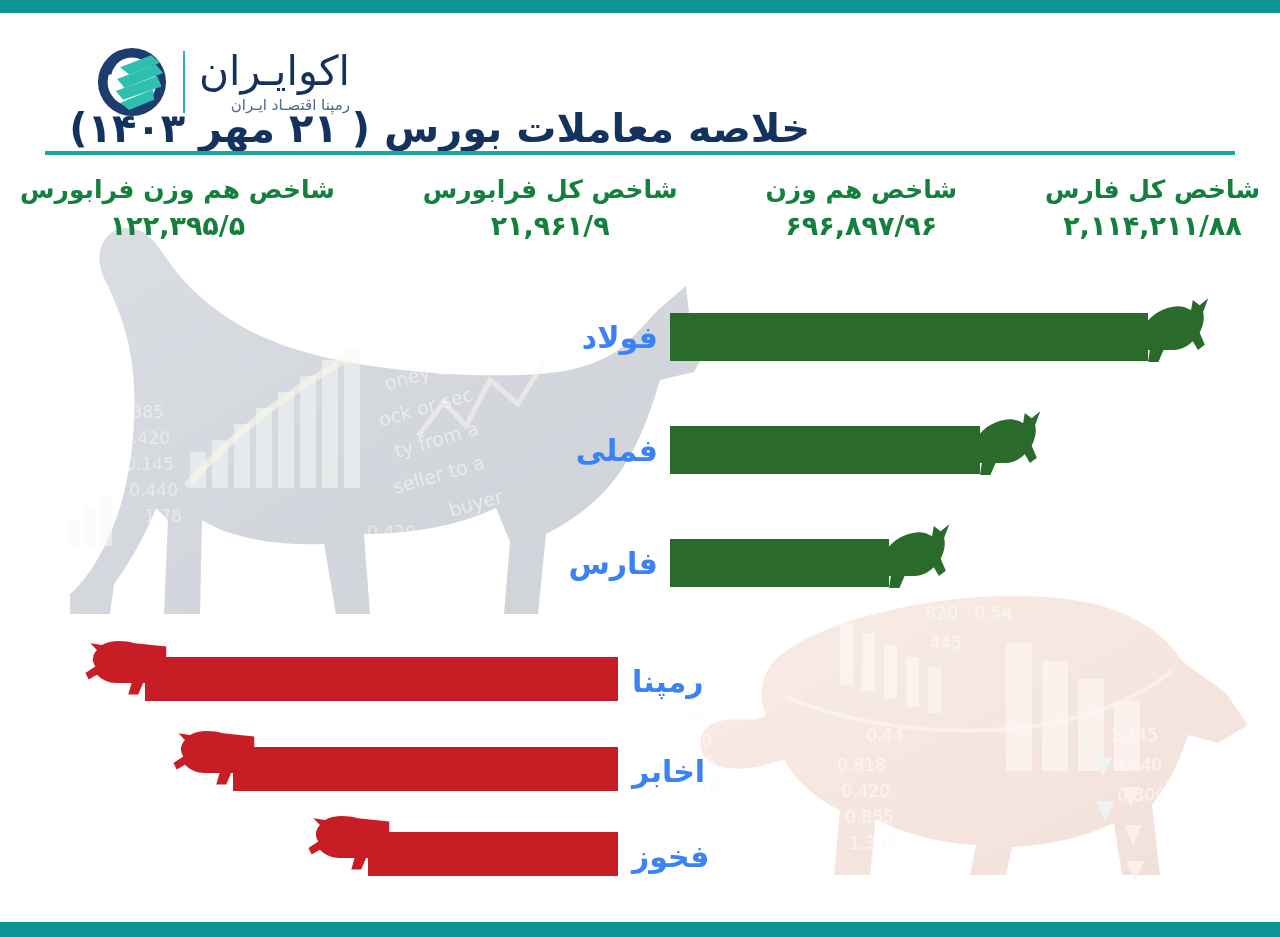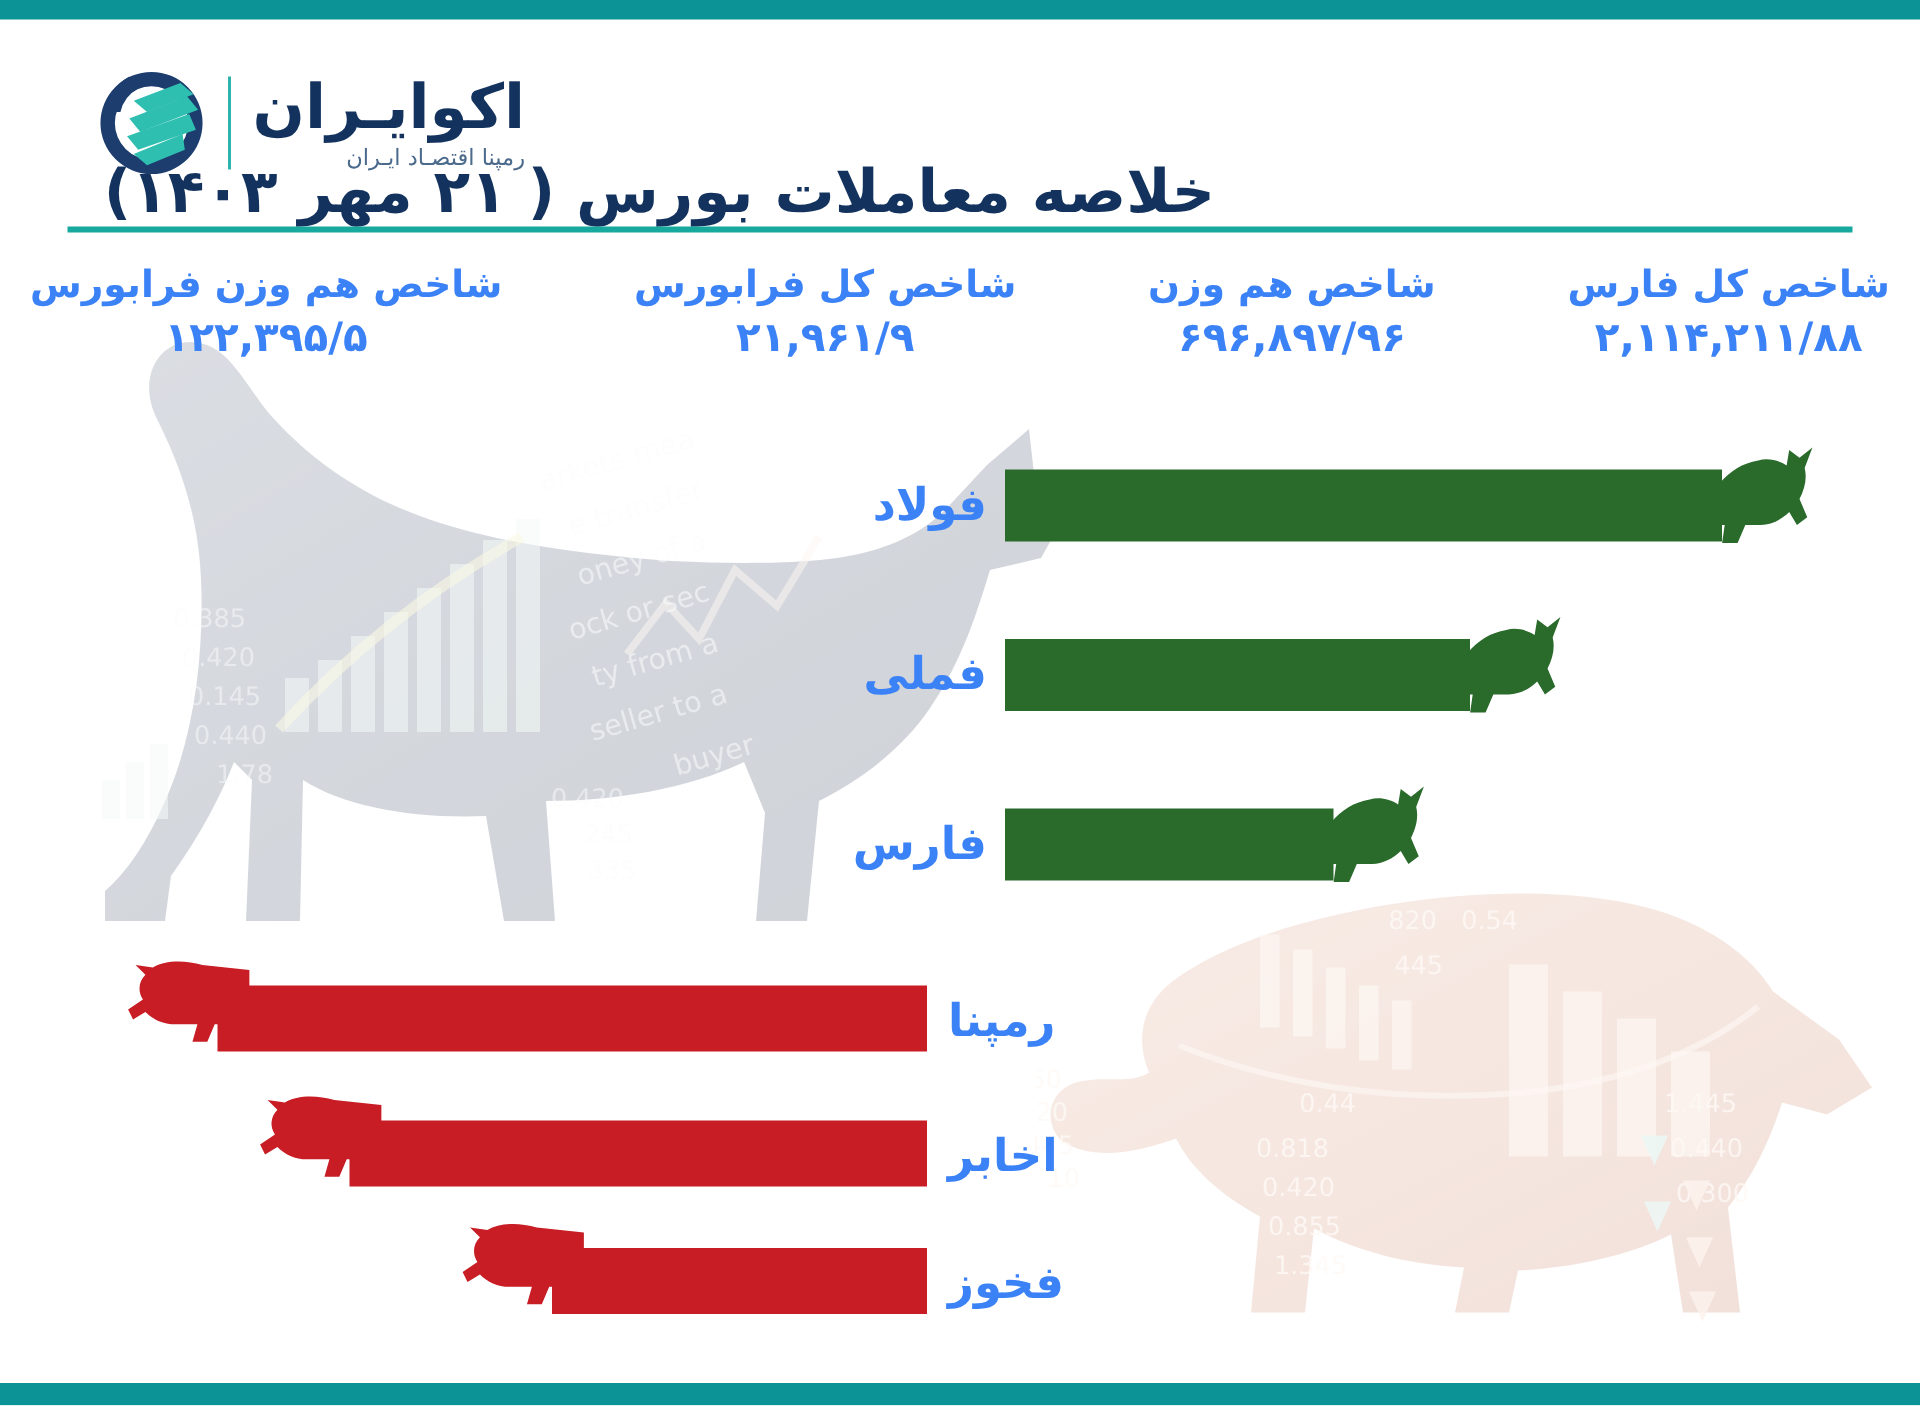--- a/index.html
+++ b/index.html
@@ -14,40 +14,40 @@
 
   
   .bar-top{position:absolute;left:0;top:0;width:1280px;height:13px;background:#0C9396;}
   .bar-bottom{position:absolute;left:0;top:922px;width:1280px;height:15px;background:#0C9396;}
 
   
   .header{position:absolute;left:0;top:13px;width:1280px;height:126px;}
   .logo-wrap{position:absolute;right:930px;top:32px;display:flex;align-items:center;gap:10px;
              direction:rtl;}
   .logo-text{display:flex;flex-direction:column;align-items:flex-start;line-height:1;}
-  .logo-main{font-size:41px;font-weight:bold;color:#13335e;letter-spacing:-1px;}
+  .logo-main{font-size:41px;font-weight:normal;color:#13335e;letter-spacing:-1px;}
   .logo-sub{font-size:15px;color:#4b6a8c;margin-top:6px;letter-spacing:1px;}
   .logo-divider{width:2px;height:62px;background:#2fb3ae;margin:0 4px;}
   .logo-mark{width:74px;height:74px;flex:none;}
 
   .title{
     position:absolute;right:470px;top:48px;
     font-size:40px;font-weight:bold;color:#13335e;
     white-space:nowrap;direction:rtl;margin-top:44px;
   }
 
   .rule{position:absolute;left:45px;top:151px;width:1190px;height:4px;background:#17A89E;}
 
   
   .stats{
     position:absolute;left:20px;top:176px;width:1240px;height:74px;
     display:flex;flex-direction:row;justify-content:space-between;align-items:flex-start;
     direction:rtl;
   }
-  .stat{text-align:center;color:#3b82f6;line-height:1.15;flex:none;}
+  .stat{text-align:center;color:#15803d;line-height:1.15;flex:none;}
   .stat-label{font-size:25px;font-weight:bold;white-space:nowrap;}
   .stat-value{font-size:27px;font-weight:bold;margin-top:5px;white-space:nowrap;}
 
   
   .wm{position:absolute;pointer-events:none;}
   .wm-bull{left:18px;top:190px;width:700px;height:430px;opacity:.22;}
   .wm-bear{left:690px;top:575px;width:580px;height:330px;opacity:.26;}
 
   
   .chart{position:absolute;left:0;top:250px;width:1280px;height:660px;}

